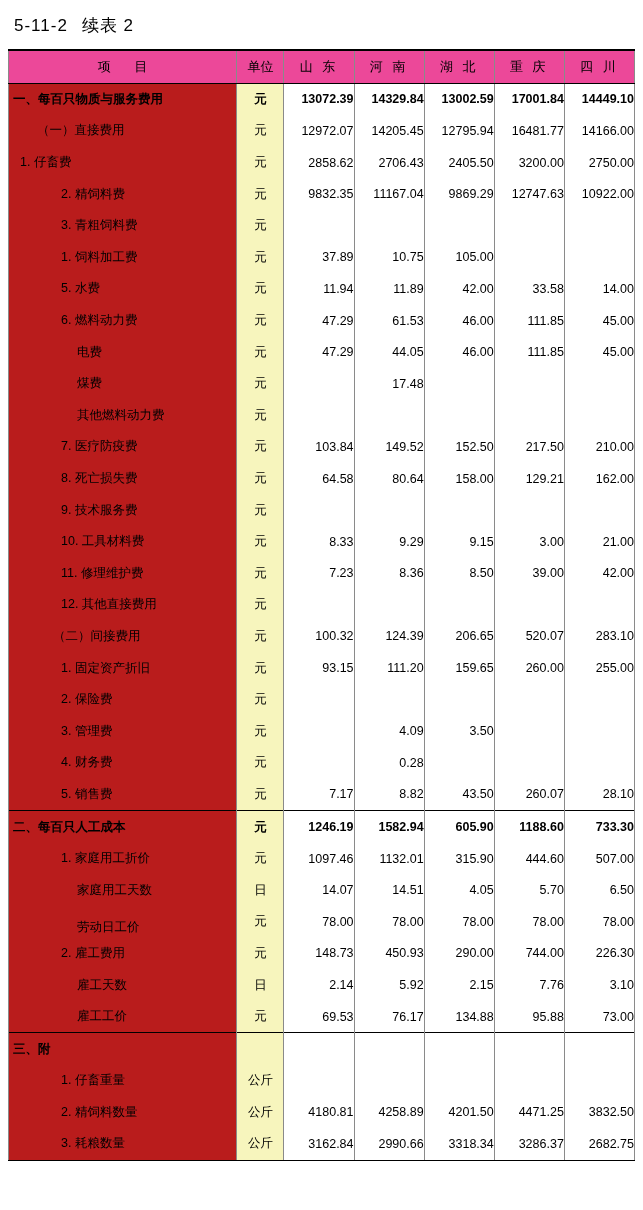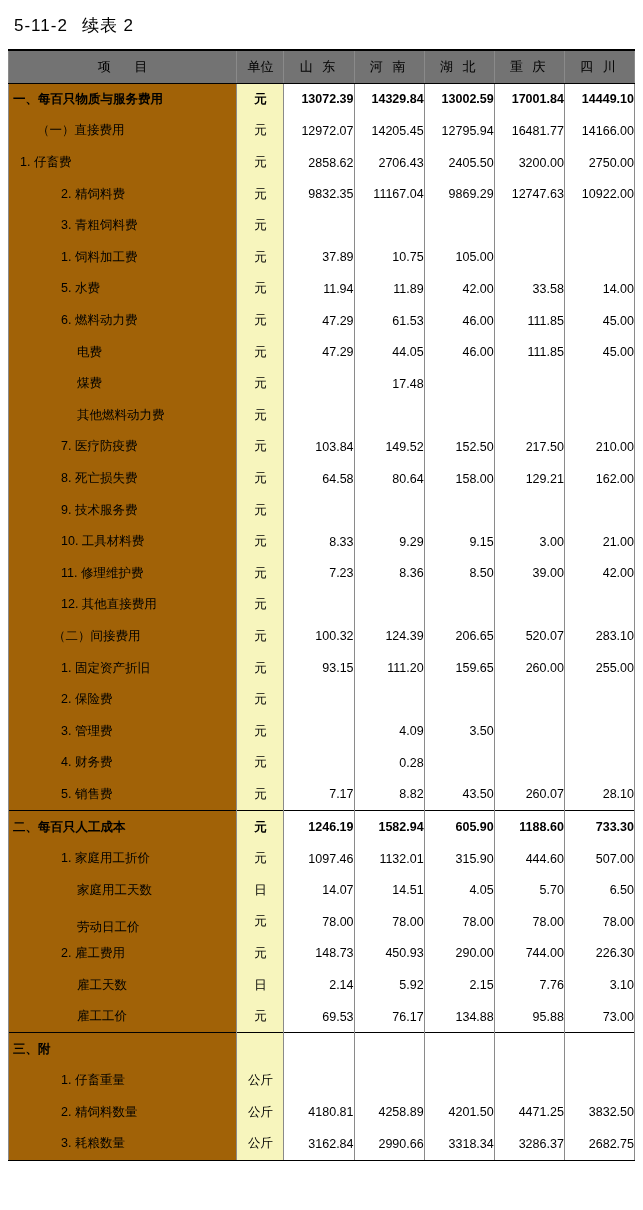--- a/index.html
+++ b/index.html
@@ -39,34 +39,34 @@
   table.data col.c-val    { width: 70px; }
 
   table.data th, table.data td {
     border-left: 1px solid #8a8a8a;
     border-right: 1px solid #8a8a8a;
     padding: 0;
     height: 31.6px;
     vertical-align: middle;
   }
   thead th {
-    background: #737373;
+    background: #ec4899;
     text-align: center;
     font-weight: normal;
     font-size: 13px;
     letter-spacing: 3px;
     height: 40px;
     border-top: 2px solid #000;
     border-bottom: 1px solid #000;
   }
   thead th.hdr-item { letter-spacing: 10px; padding-left: 10px; }
   thead th.hdr-unit { letter-spacing: 0px; }
 
   td.item {
-    background: #a16207;
+    background: #b91c1c;
     text-align: left;
     white-space: nowrap;
     overflow: hidden;
   }
   td.unit {
     background: #f7f5bd;
     text-align: center;
   }
   td.val {
     background: #ffffff;

